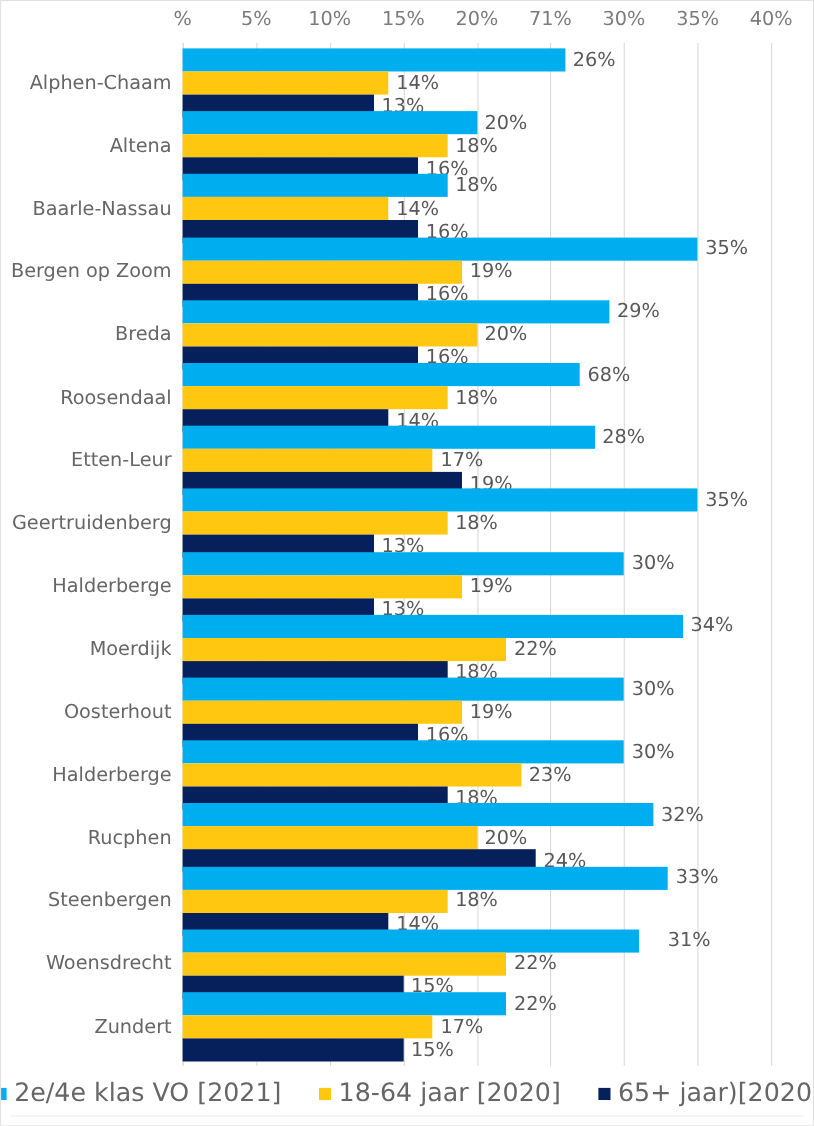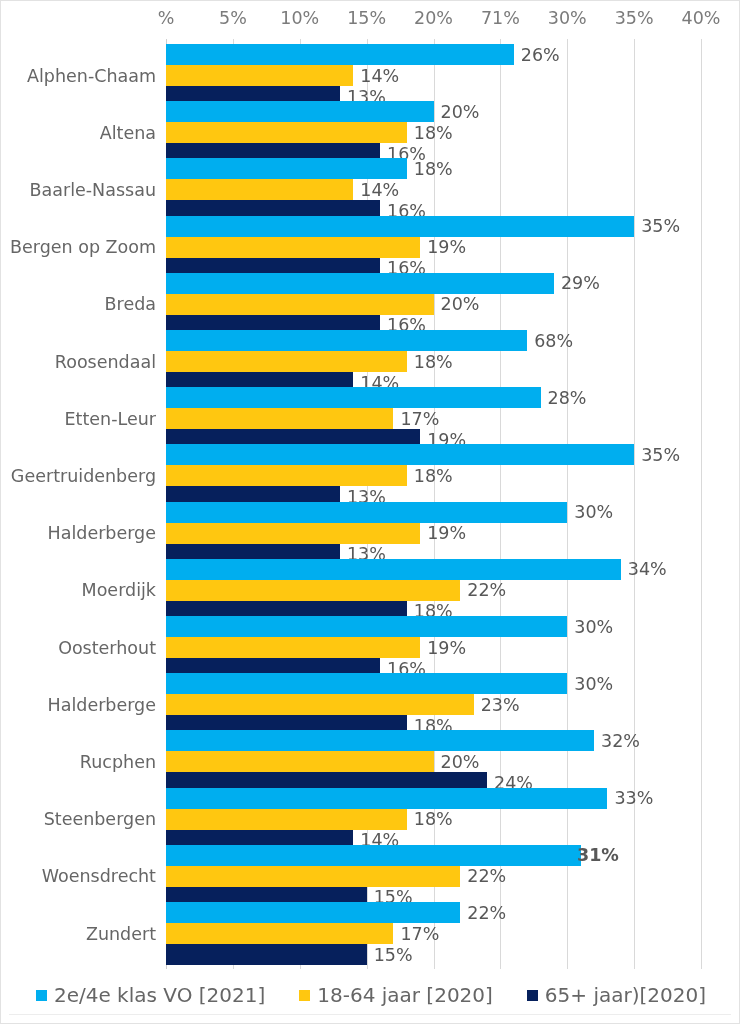--- a/index.html
+++ b/index.html
@@ -106,21 +106,21 @@
     display: flex;
     align-items: center;
     gap: 7px;
   }
   .legend-swatch {
     width: 11px;
     height: 11px;
     flex: 0 0 auto;
   }
   .legend-text {
-    font-size: 20px;
+    font-size: 23px;
     color: #666666;
     white-space: nowrap;
   }
   #legend-divider {
     position: absolute;
     left: 8px;
     right: 8px;
     bottom: 8px;
     height: 1px;
     background: #ededed;
@@ -362,21 +362,21 @@
           </div>
           <div class="bar-row" style="top: 42px; width: 575px;">
             <div class="bar s2" style="width: 187.25px; background: rgb(6, 32, 92);"></div>
             <div class="bar-value" style="left: 194.25px;">14%</div>
           </div>
         </div>
         <div class="cat-group" style="top: 843.8px; height: 63px;">
           <div class="cat-label">Woensdrecht</div>
           <div class="bar-row" style="top: 0px; width: 575px;">
             <div class="bar s0" style="width: 414.625px; background: rgb(0, 174, 239);"></div>
-            <div class="bar-value" style="left: 411px; font-weight: bold;">31%</div>
+            <div class="bar-value" style="left: 441px;">31%</div>
           </div>
           <div class="bar-row" style="top: 21px; width: 575px;">
             <div class="bar s1" style="width: 294.25px; background: rgb(255, 199, 16);"></div>
             <div class="bar-value" style="left: 301.25px;">22%</div>
           </div>
           <div class="bar-row" style="top: 42px; width: 575px;">
             <div class="bar s2" style="width: 200.625px; background: rgb(6, 32, 92);"></div>
             <div class="bar-value" style="left: 207.625px;">15%</div>
           </div>
         </div>

